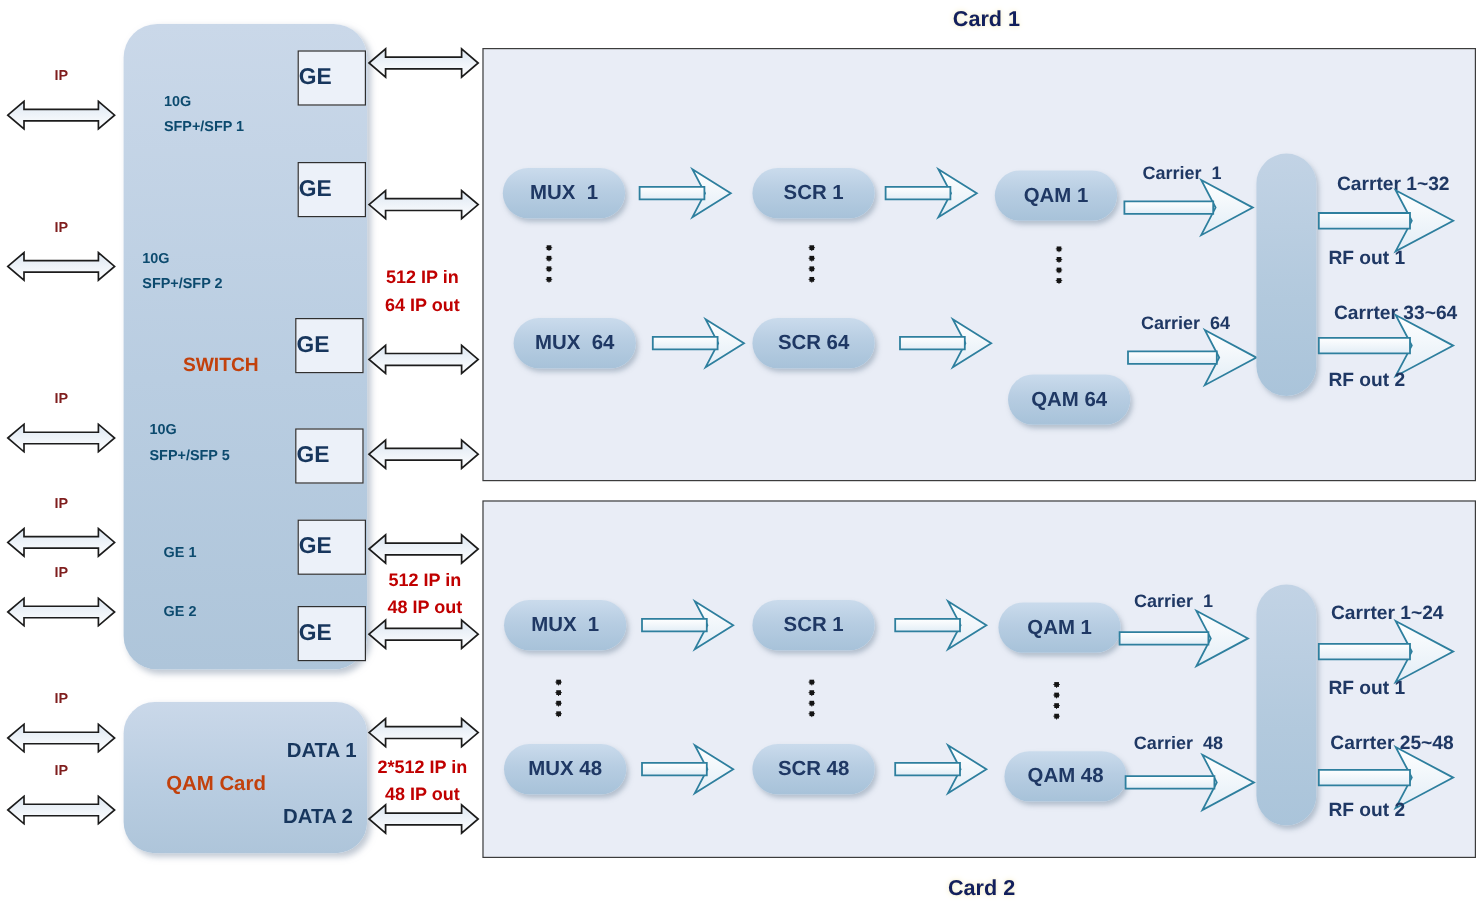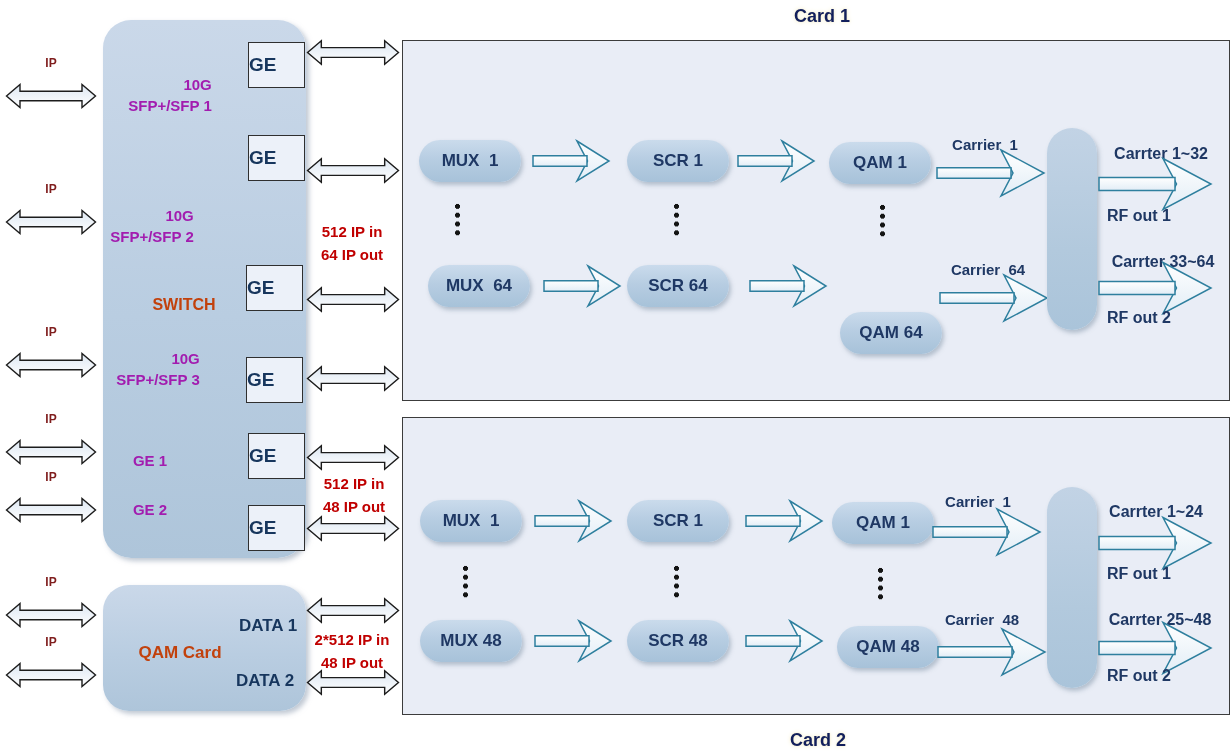--- a/index.html
+++ b/index.html
@@ -11,21 +11,21 @@
 
   
   .ip-lbl{color:#7f1d1d;font-size:12px;width:92px;text-align:center;}
   .switch-block{left:103px;top:20px;width:203px;height:538px;border-radius:28px;
     background:linear-gradient(180deg,#cad8e9 0%,#b9cde1 55%,#aec5da 100%);
     box-shadow:3px 3px 5px rgba(140,155,175,.55);}
   .qamcard-block{left:103px;top:585px;width:203px;height:126px;border-radius:26px;
     background:linear-gradient(180deg,#cad8e9 0%,#b9cde1 55%,#aec5da 100%);
     box-shadow:3px 3px 5px rgba(140,155,175,.55);}
   .red2{color:#c00000;font-size:15px;line-height:23px;text-align:center;}
-  .port-lbl{color:#a21caf;font-size:15px;line-height:21px;text-align:right;}
+  .port-lbl{color:#0c4a6e;font-size:12px;line-height:21px;text-align:left;}
   .blue-lbl{color:#c2410c;font-size:16px;}
   .ge-box{width:57px;height:46px;background:#ecf1f9;border:1.5px solid #2f2f2f;
     display:flex;align-items:center;
     color:#17365d;font-size:19px;font-weight:bold;box-sizing:border-box;}
   .data-lbl{color:#17365d;font-size:17px;}
 
   
   .panel{background:#e9edf6;border:1.5px solid #3c3c3c;box-sizing:border-box;}
   .card-title{color:#121f5c;font-size:18px;text-shadow:0 0 5px #f3ecc9,0 0 2px #f7f0d0;}
 
@@ -108,21 +108,21 @@
     </svg>
   <div class="abs txt ip-lbl" style="left:5px;top:635px;">IP</div>
   <svg class="abs arrow" style="left:5px;top:662px;" width="92" height="26">
       <use href="#dblArrow"></use>
     </svg>
 
   <div class="abs switch-block"></div>
   <div class="abs ctr txt port-lbl" style="left:170px;top:74px;"><span>10G</span><br><span>SFP+/SFP 1</span></div>
   <div class="abs ctr txt port-lbl" style="left:152px;top:205px;"><span>10G</span><br><span>SFP+/SFP 2</span></div>
   <div class="abs ctr txt blue-lbl" style="left:184px;top:296px;">SWITCH</div>
-  <div class="abs ctr txt port-lbl" style="left:158px;top:348px;"><span>10G</span><br><span>SFP+/SFP 3</span></div>
+  <div class="abs ctr txt port-lbl" style="left:158px;top:348px;"><span>10G</span><br><span>SFP+/SFP 5</span></div>
   <div class="abs ctr txt port-lbl" style="left:150px;top:450px;">GE 1</div>
   <div class="abs ctr txt port-lbl" style="left:150px;top:499px;">GE 2</div>
 
   <div class="abs ge-box" style="left:248px;top:42px;">
       <span>GE</span>
     </div>
   <div class="abs ge-box" style="left:248px;top:135px;">
       <span>GE</span>
     </div>
   <div class="abs ge-box" style="left:246px;top:265px;">

